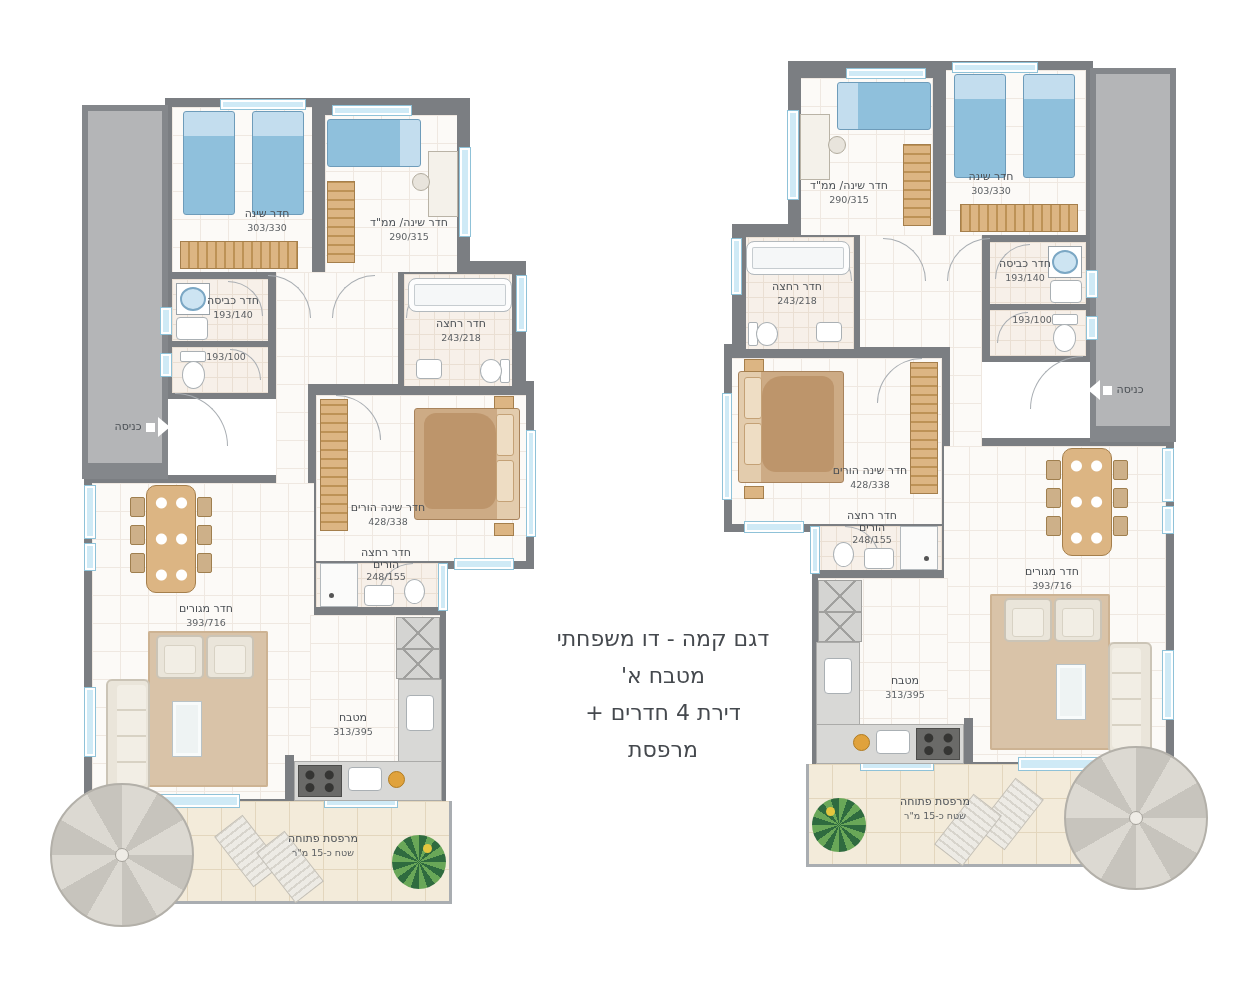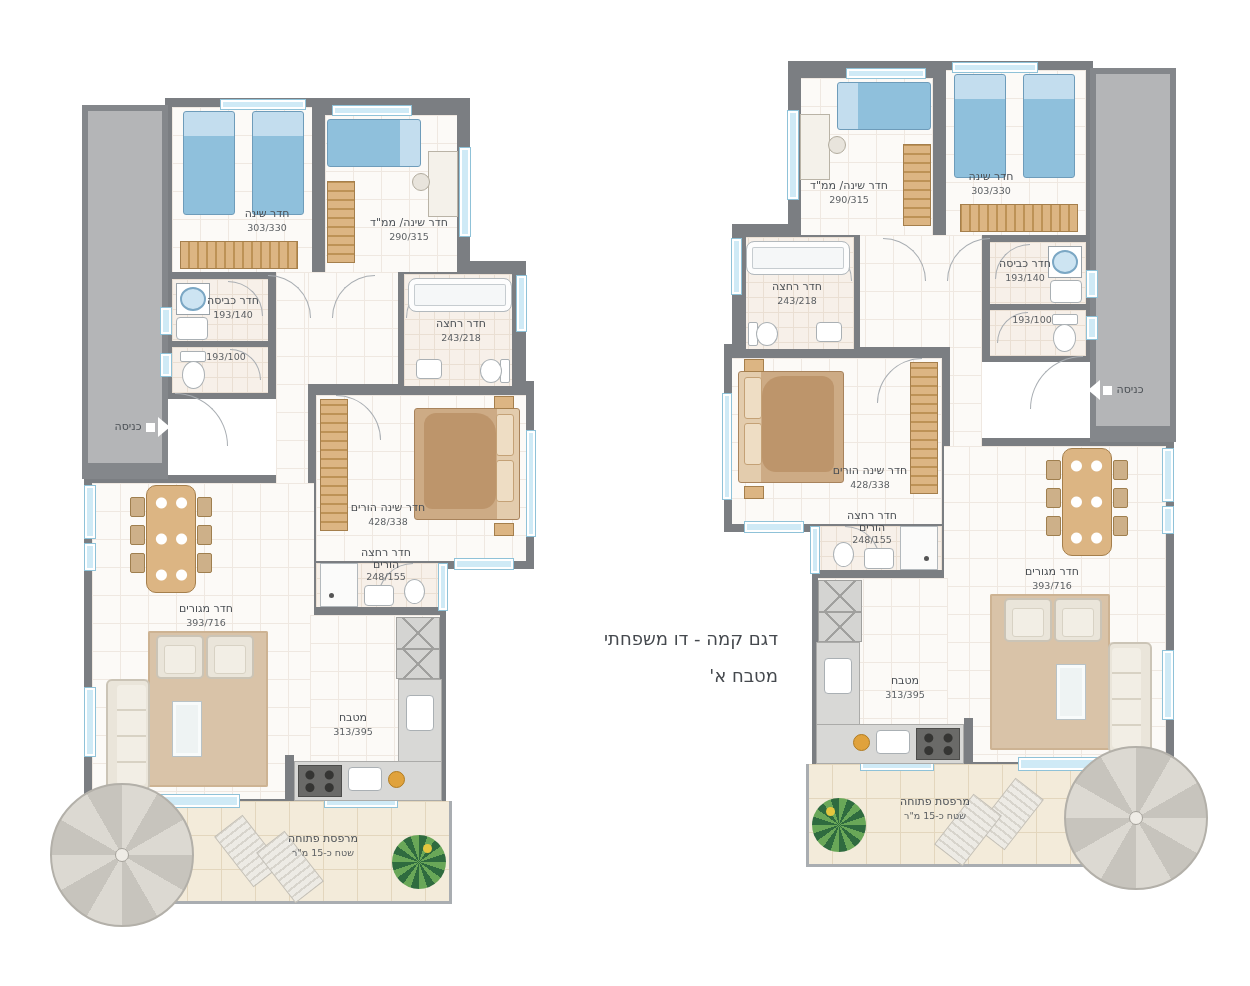--- a/index.html
+++ b/index.html
@@ -95,22 +95,22 @@
     background:repeating-conic-gradient(#dcd9d2 0 30deg,#c7c4bd 30deg 60deg);}
   .umbrella::after{content:"";position:absolute;left:50%;top:50%;width:12px;height:12px;margin:-7px 0 0 -7px;
     border-radius:50%;background:#efece6;border:1px solid #a5a29b;}
   .lounge{position:absolute;background:repeating-linear-gradient(0deg,#edebe5 0 5px,#d7d4cc 5px 7px);
     border:1px solid #c2bfb7;transform:rotate(-38deg);}
   .plant{position:absolute;border-radius:50%;background:repeating-conic-gradient(#2f6b3f 0 18deg,#69a758 18deg 36deg);}
   .plant::after{content:"";position:absolute;left:58%;top:16%;width:9px;height:9px;border-radius:50%;background:#e4c63e;}
   .entry{position:absolute;display:flex;align-items:center;gap:3px;}
   .e-shaft{width:9px;height:9px;background:#fff;}
   .e-head{width:0;height:0;border-top:10px solid transparent;border-bottom:10px solid transparent;border-left:12px solid #fff;}
-  .title-block{position:absolute;left:548px;top:620px;width:230px;text-align:right;direction:rtl;
-    font-size:18px;line-height:37px;color:#45494e;}
+  .title-block{position:absolute;left:548px;top:620px;width:230px;text-align:center;direction:rtl;
+    font-size:22px;line-height:37px;color:#45494e;}
 </style>
 </head>
 <body>
 
 <div id="page">
 
   <div class="plan" id="plan-left">
 
     <div class="wall" style="left:85px;top:3px;width:305px;height:186px"></div>
     <div class="wall" style="left:310px;top:166px;width:136px;height:136px"></div>
@@ -266,20 +266,21 @@
     </div>
     <div class="entry" style="left:66px;top:322px">
       <div class="e-shaft"></div>
       <div class="e-head"></div>
     </div>
   </div>
 
   <div class="title-block">
     <div>דגם קמה - דו משפחתי</div>
     <div>מטבח א'</div>
+    <div>דירת 4 חדרים + מרפסת</div>
   </div>
 
 <div class="plan mirrored" id="plan-right">
 
     <div class="wall" style="left:85px;top:3px;width:305px;height:186px"></div>
     <div class="wall" style="left:310px;top:166px;width:136px;height:136px"></div>
     <div class="wall" style="left:85px;top:178px;width:112px;height:126px"></div>
     <div class="wall" style="left:228px;top:286px;width:226px;height:188px"></div>
     <div class="wall" style="left:228px;top:462px;width:138px;height:60px"></div>
     <div class="wall" style="left:4px;top:380px;width:234px;height:330px"></div>

